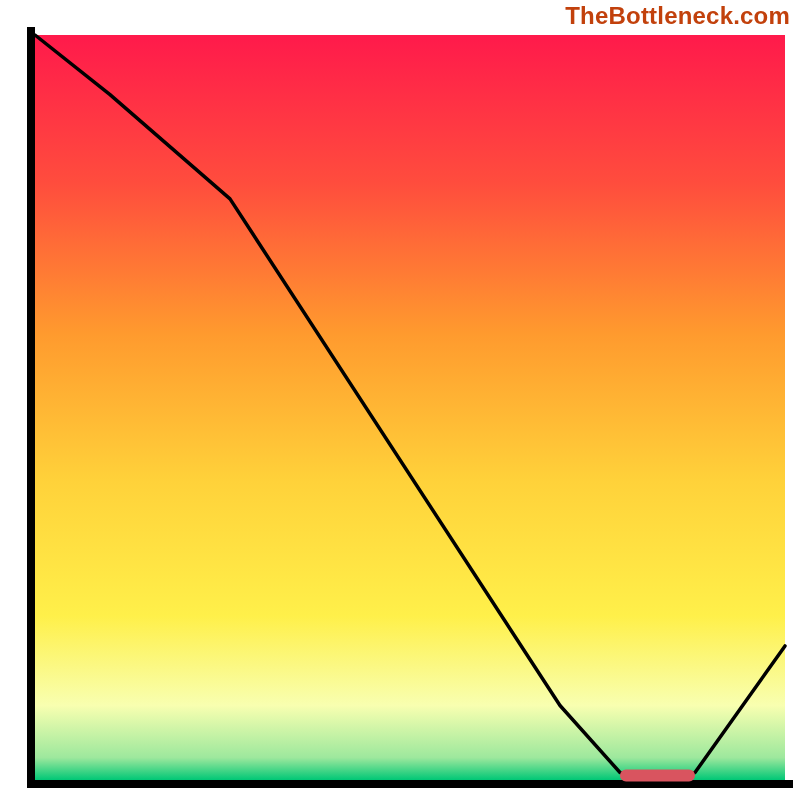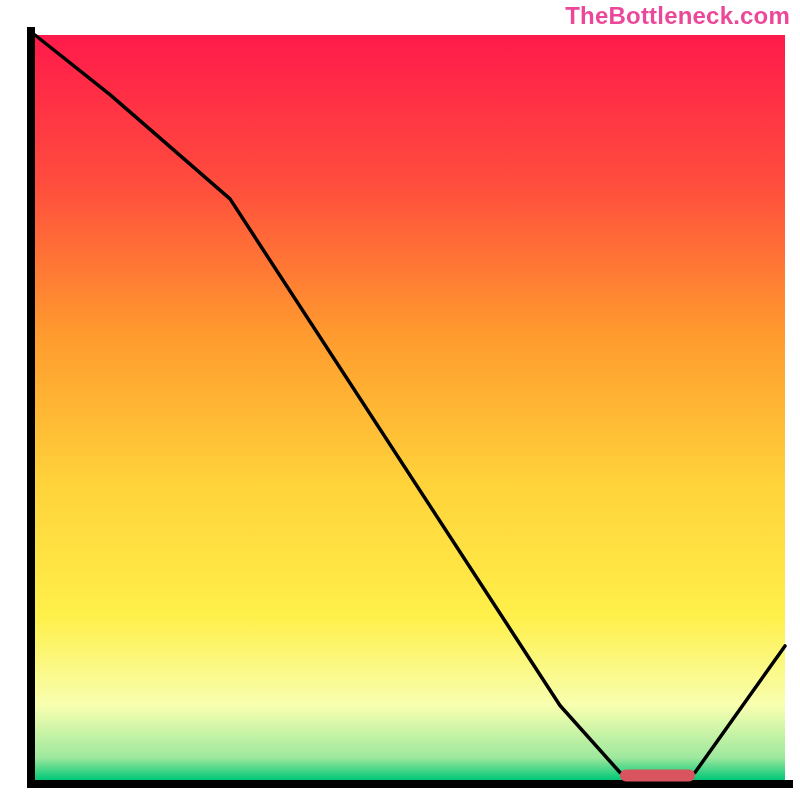--- a/index.html
+++ b/index.html
@@ -20,21 +20,21 @@
     position: absolute;
     top: 0;
     left: 0;
   }
   .watermark {
     position: absolute;
     top: 2px;
     right: 10px;
     font-size: 24px;
     font-weight: 600;
-    color: #ec4899;
+    color: #c2410c;
     letter-spacing: 0.2px;
     user-select: none;
   }
 </style>
 </head>
 <body>
 
 <div class="frame">
   <svg class="chart" width="800" height="800" viewBox="0 0 800 800">
     <defs>

